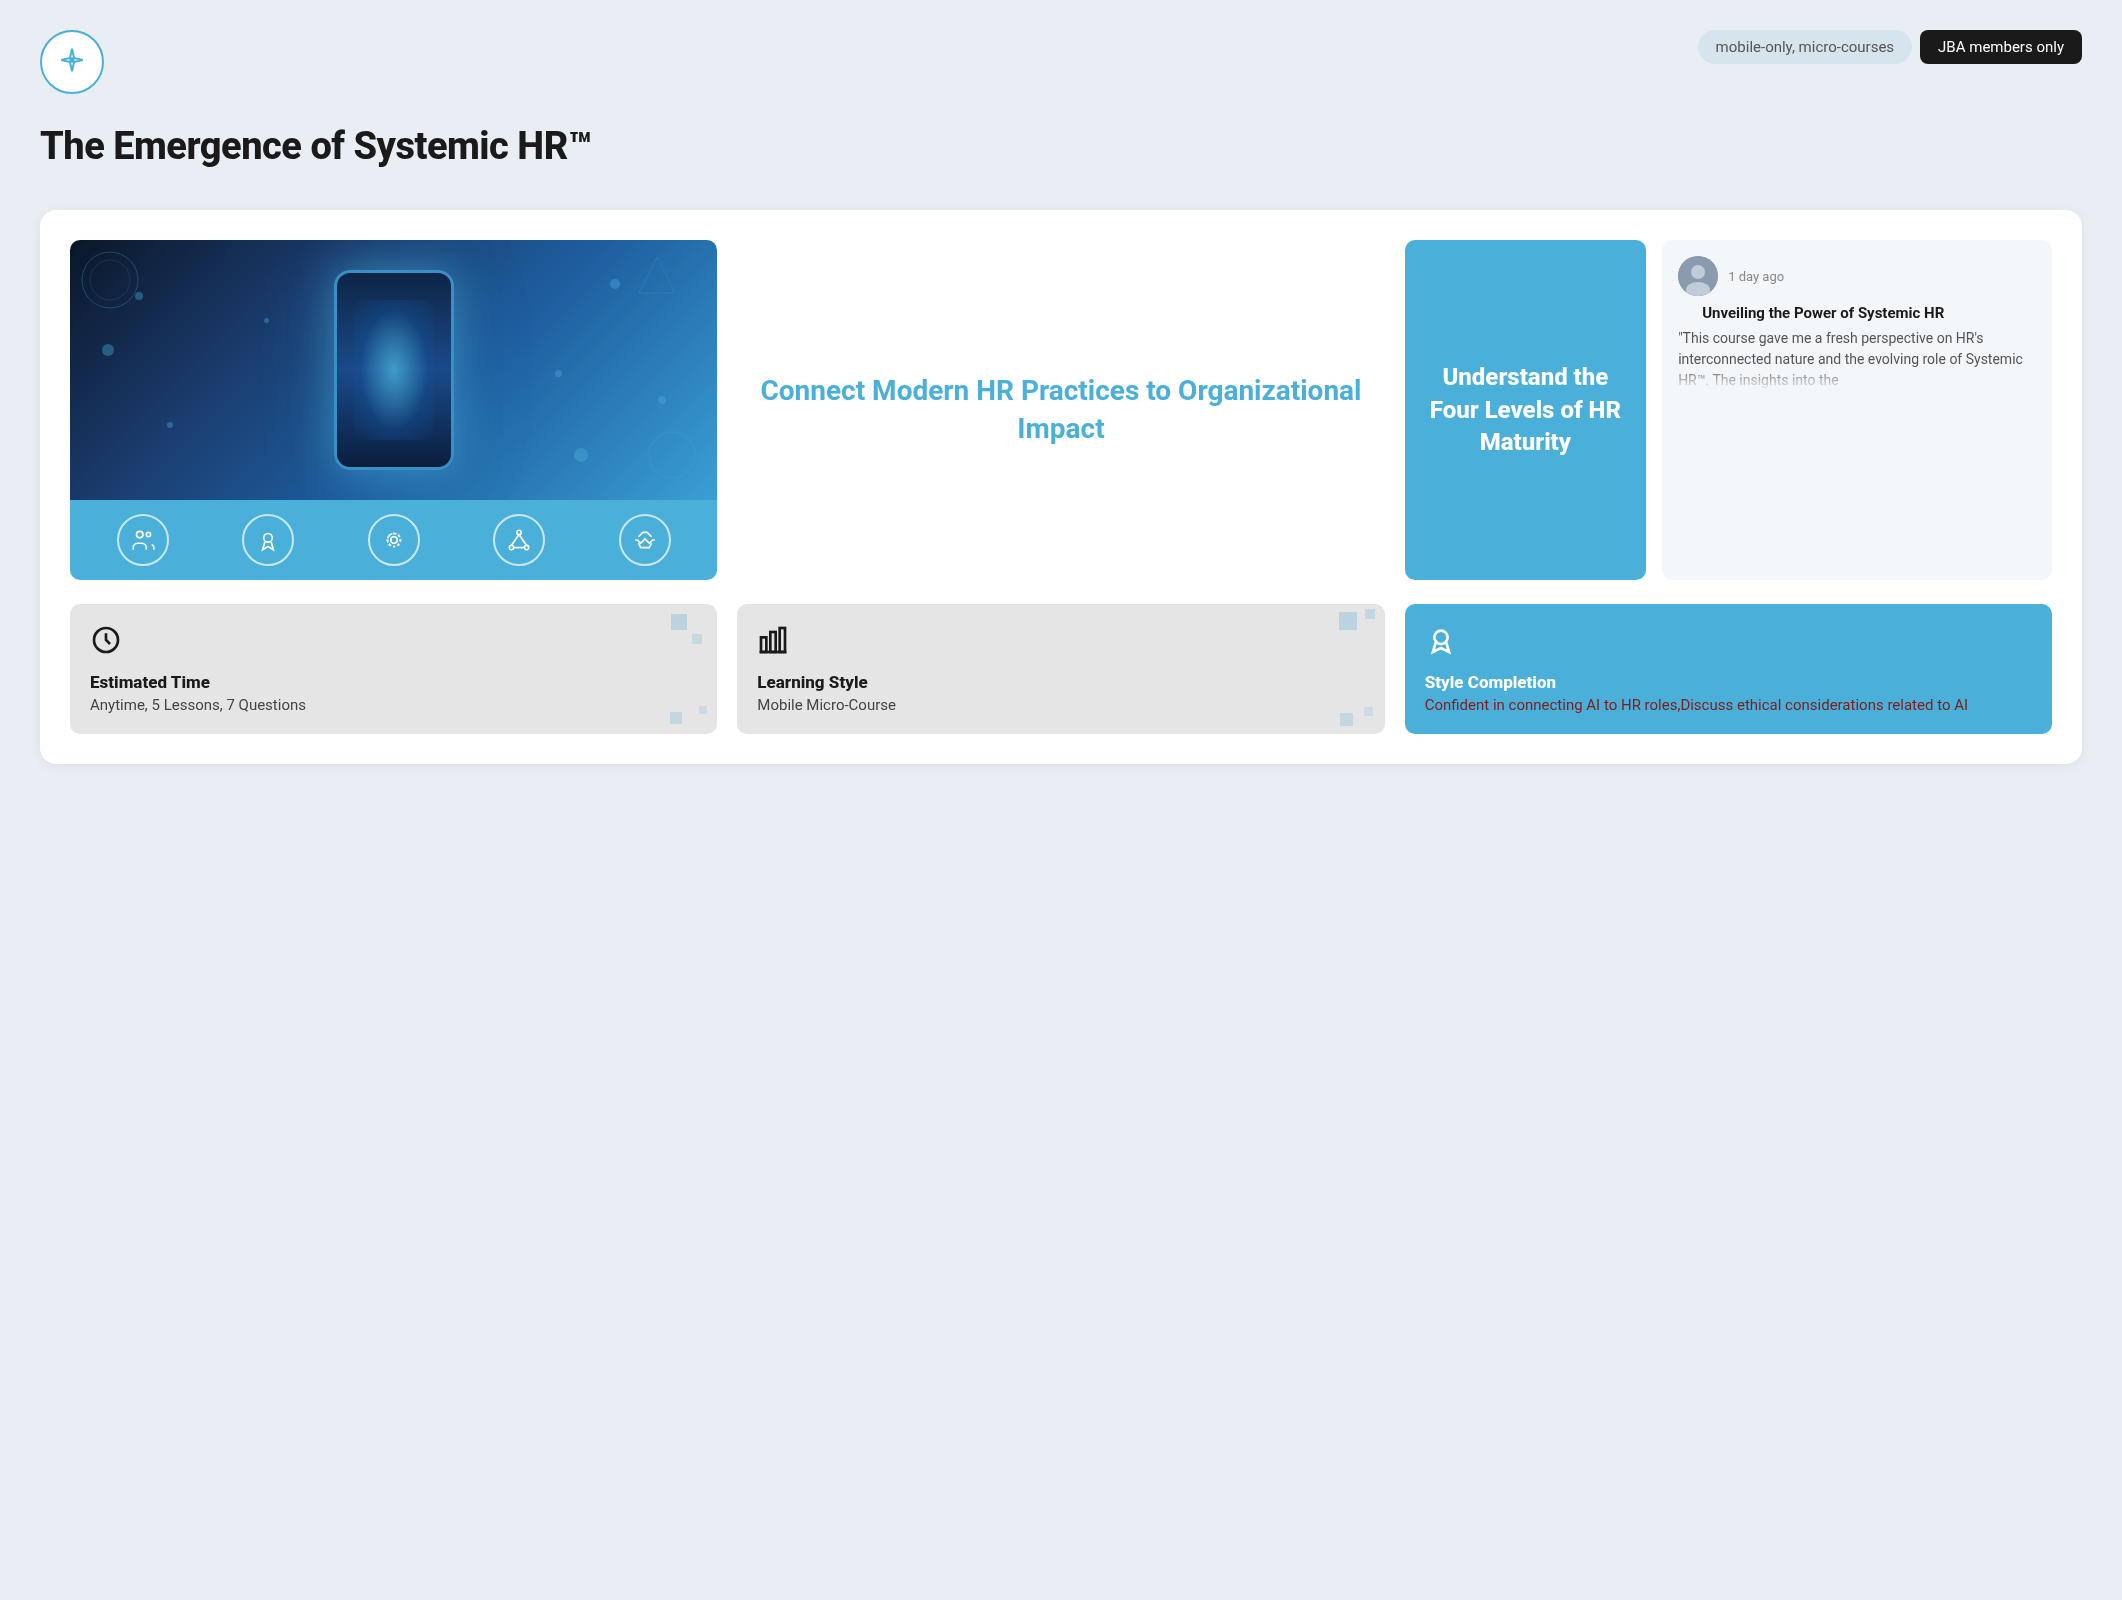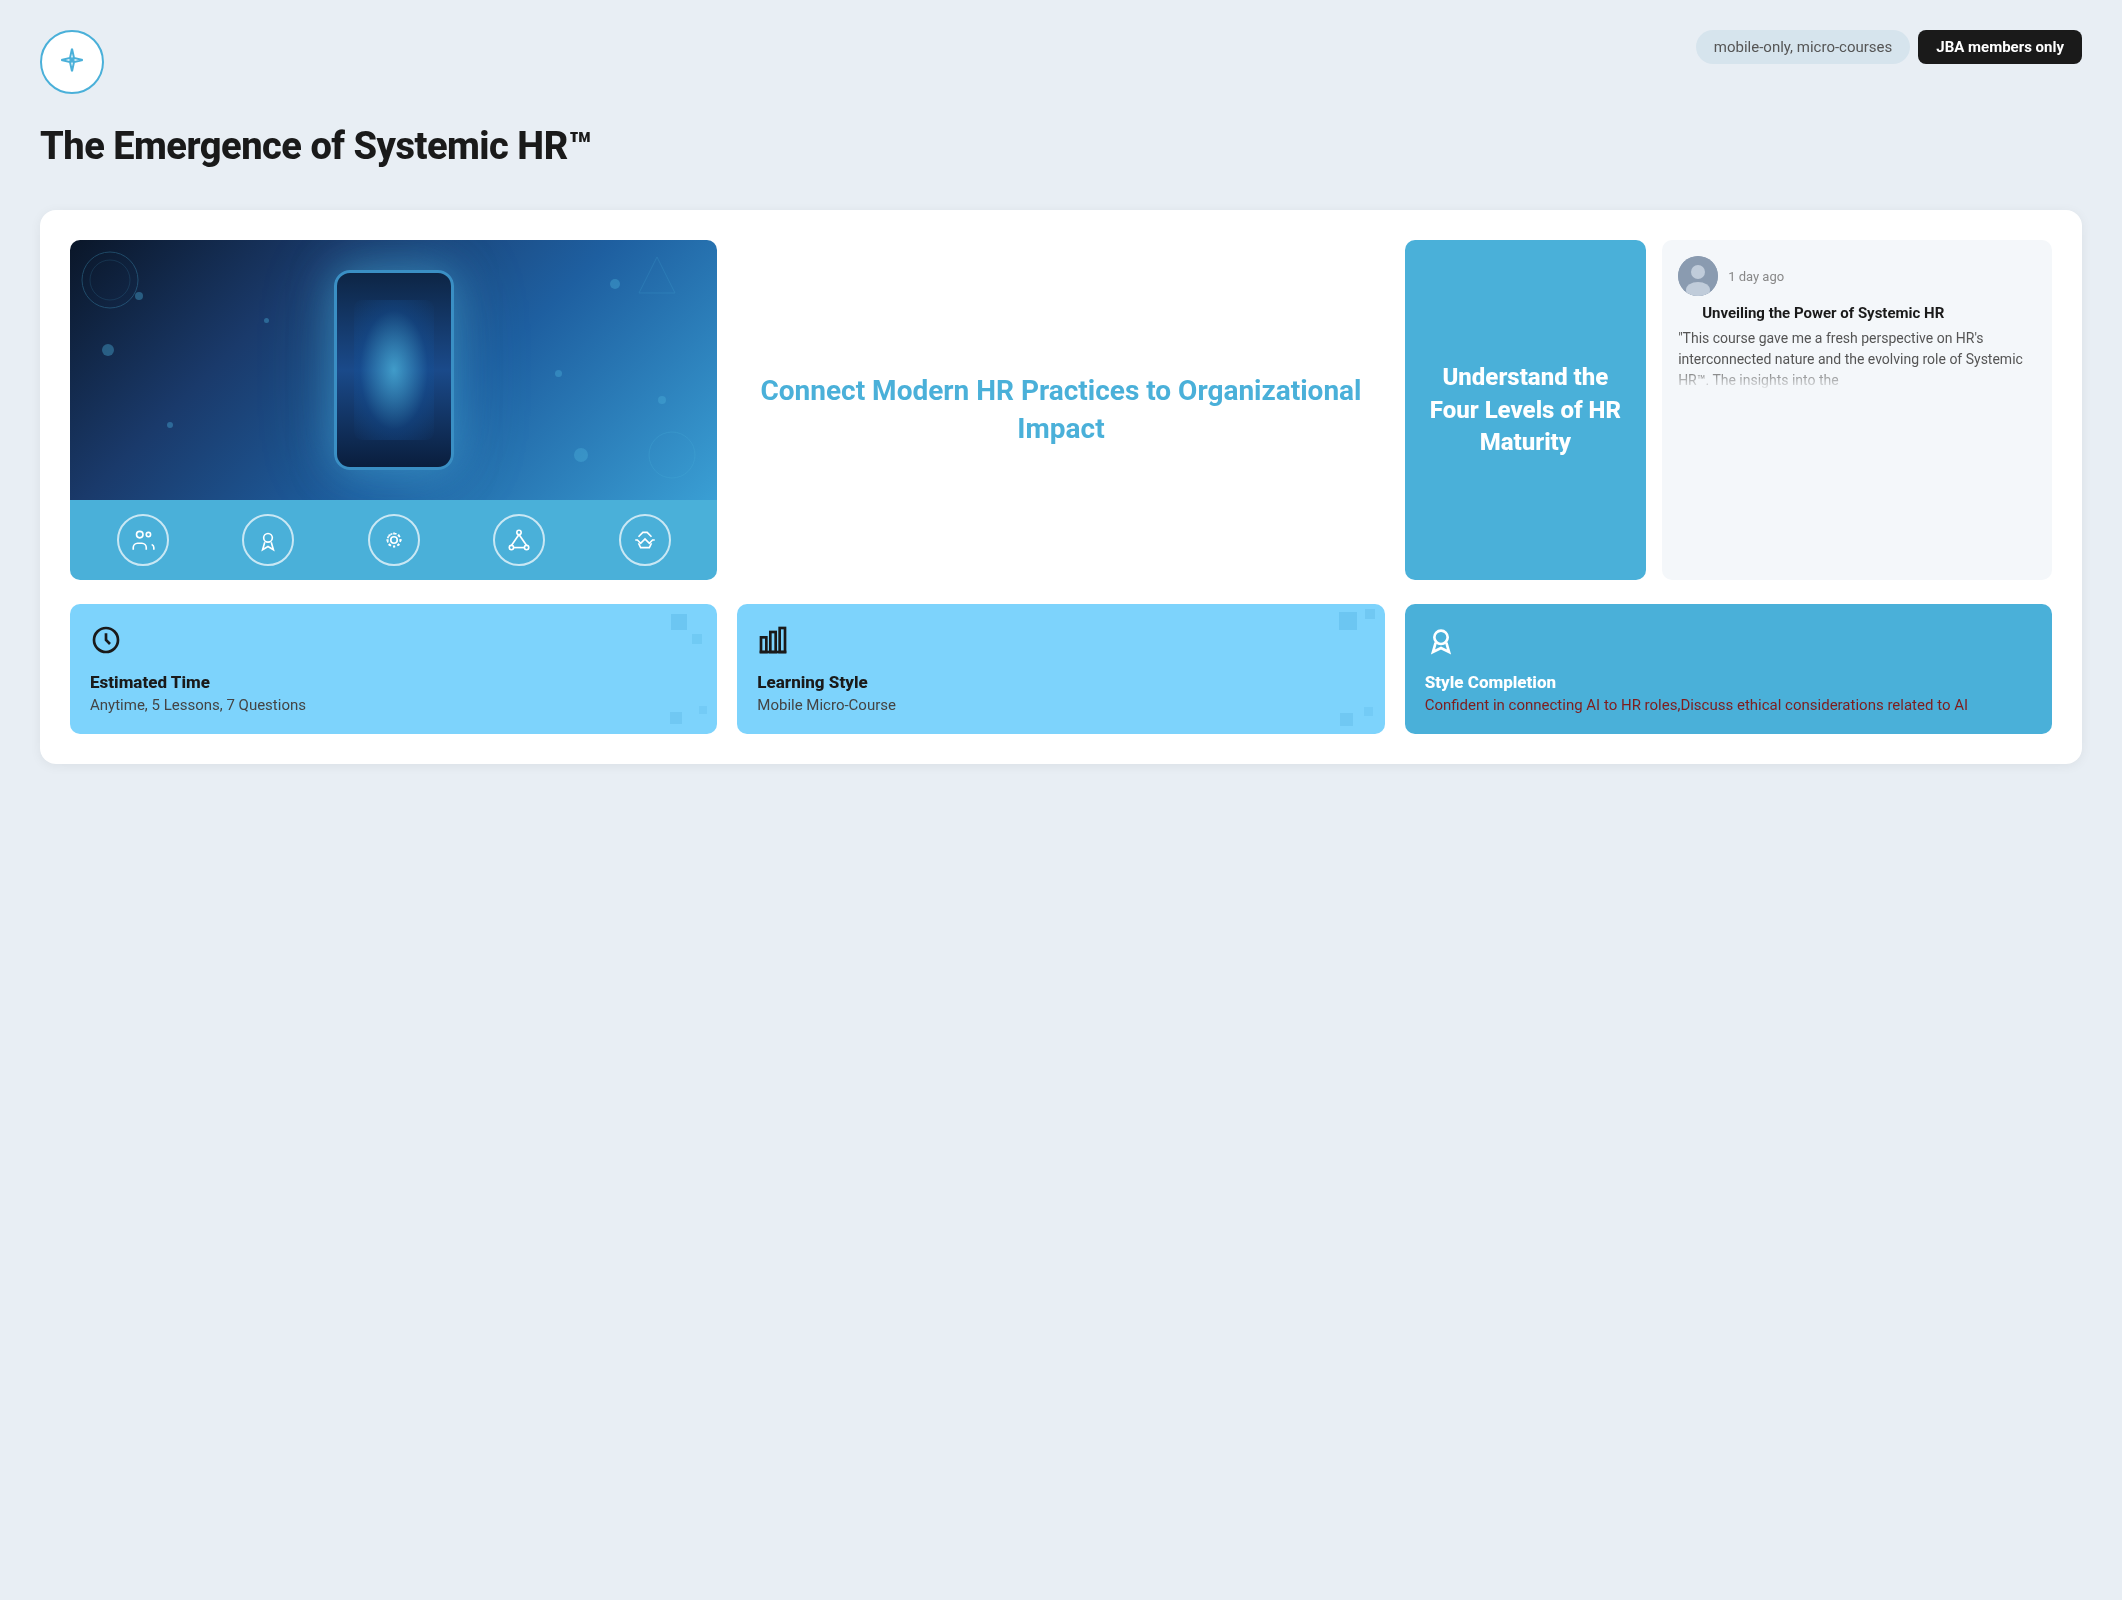--- a/index.html
+++ b/index.html
@@ -46,21 +46,21 @@
       border-radius: 20px;
       font-size: 15px;
       font-weight: 400;
     }
     .badge-dark {
       background: #1a1a1a;
       color: white;
       padding: 8px 18px;
       border-radius: 8px;
       font-size: 15px;
-      font-weight: 700;
+      font-weight: 400;
     }
 
     
     .page-title {
       font-size: 38px;
       font-weight: 800;
       color: #1a1a1a;
       margin-bottom: 42px;
       letter-spacing: -0.5px;
     }
@@ -233,21 +233,21 @@
     }
 
     
     .bottom-grid {
       display: grid;
       grid-template-columns: 1fr 1fr 1fr;
       gap: 20px;
     }
 
     .stat-card {
-      background: #7dd3fc;
+      background: #e5e5e5;
       border-radius: 10px;
       padding: 20px;
       position: relative;
     }
     .stat-card.blue-stat {
       background: #4ab0d9;
     }
     .stat-icon {
       margin-bottom: 12px;
     }

